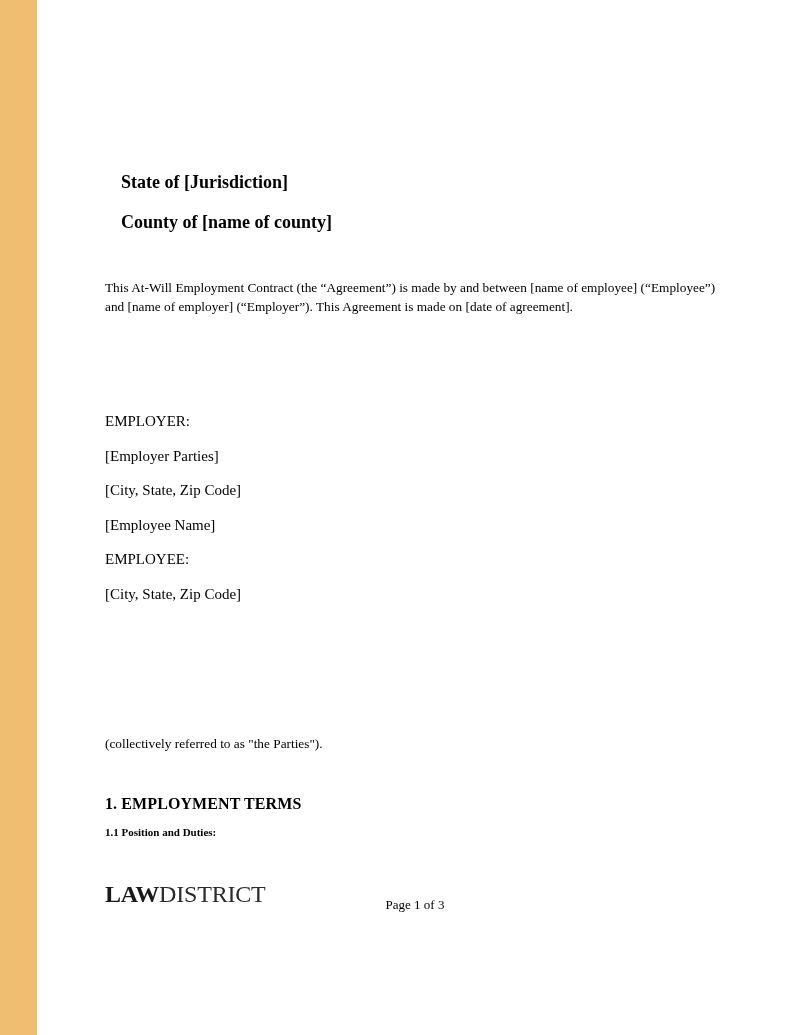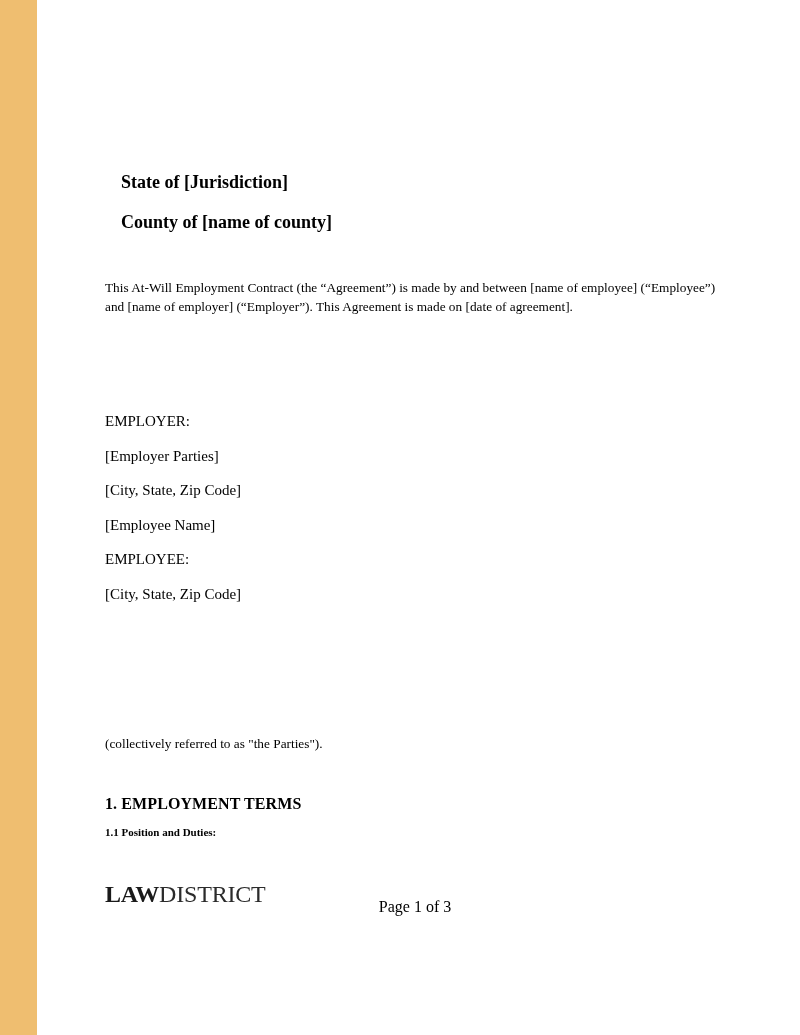--- a/index.html
+++ b/index.html
@@ -150,21 +150,21 @@
     font-weight: normal;
     color: #2b2b2b;
   }
 
   .page-number {
     position: absolute;
     top: 897px;
     left: 0;
     width: 620px;
     text-align: center;
-    font-size: 16px;
+    font-size: 13px;
     line-height: 1.3;
   }
 </style>
 </head>
 <body>
 
 <div class="page">
 
   <div class="side-stripe"></div>
 

